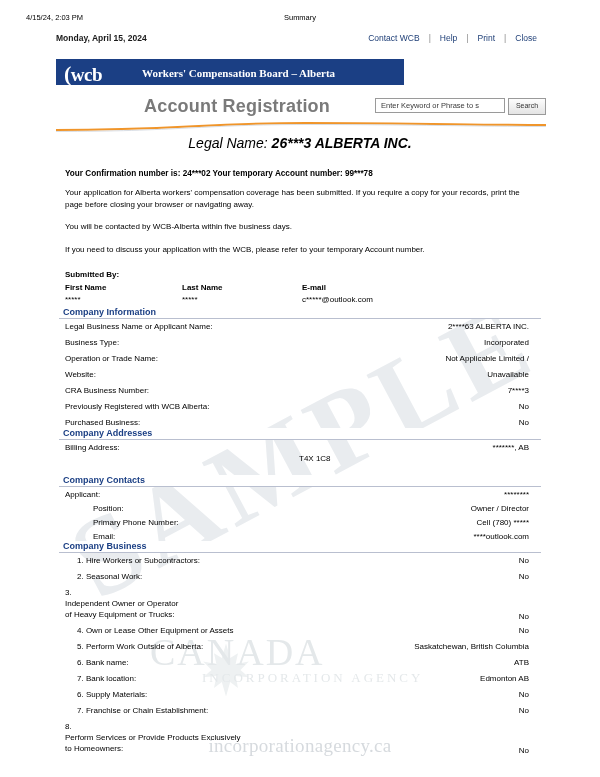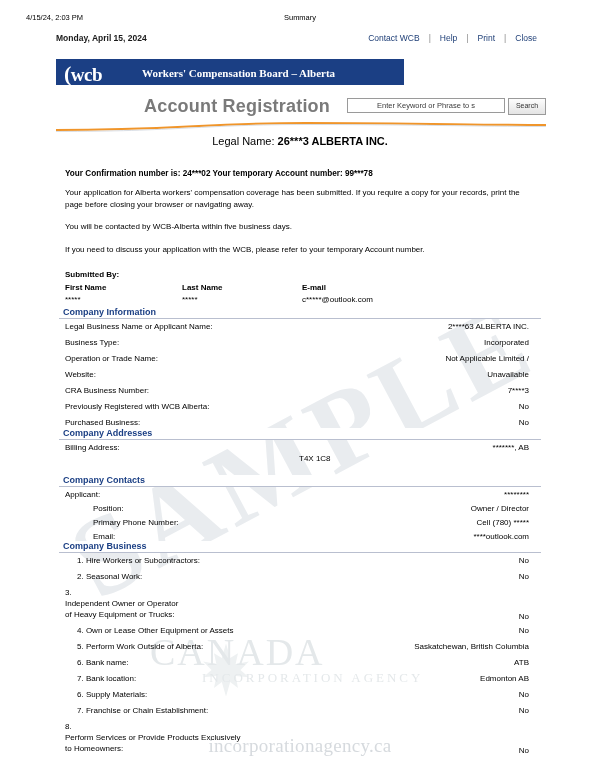--- a/index.html
+++ b/index.html
@@ -140,24 +140,23 @@
     align-items: stretch;
     gap: 3px;
   }
   .search-input {
     width: 118px;
     height: 13px;
     border: 1px solid #9a9a9a;
     background: #fff;
     font-size: 7.5px;
     color: #3a3a3a;
-    padding: 0 19px;
+    padding: 0 5px;
     line-height: 13px;
     font-family: "Liberation Sans", sans-serif;
-    text-align: center;
   }
   .search-btn {
     width: 36px;
     height: 15px;
     border: 1px solid #9a9a9a;
     background: linear-gradient(#fdfdfd, #e4e4e4);
     font-size: 7px;
     color: #333;
     text-align: center;
     line-height: 14px;
@@ -171,21 +170,22 @@
     width: 490px;
     height: 10px;
   }
   
   .legal-line {
     position: absolute;
     top: 135px;
     left: 0;
     width: 600px;
     text-align: center;
-    font-size: 11px;
+    font-size: 14px;
+    font-style: italic;
   }
   .legal-line .label {
     font-weight: normal;
   }
   .legal-line .value {
     font-weight: bold;
   }
   
   .confirm-block {
     position: absolute;

